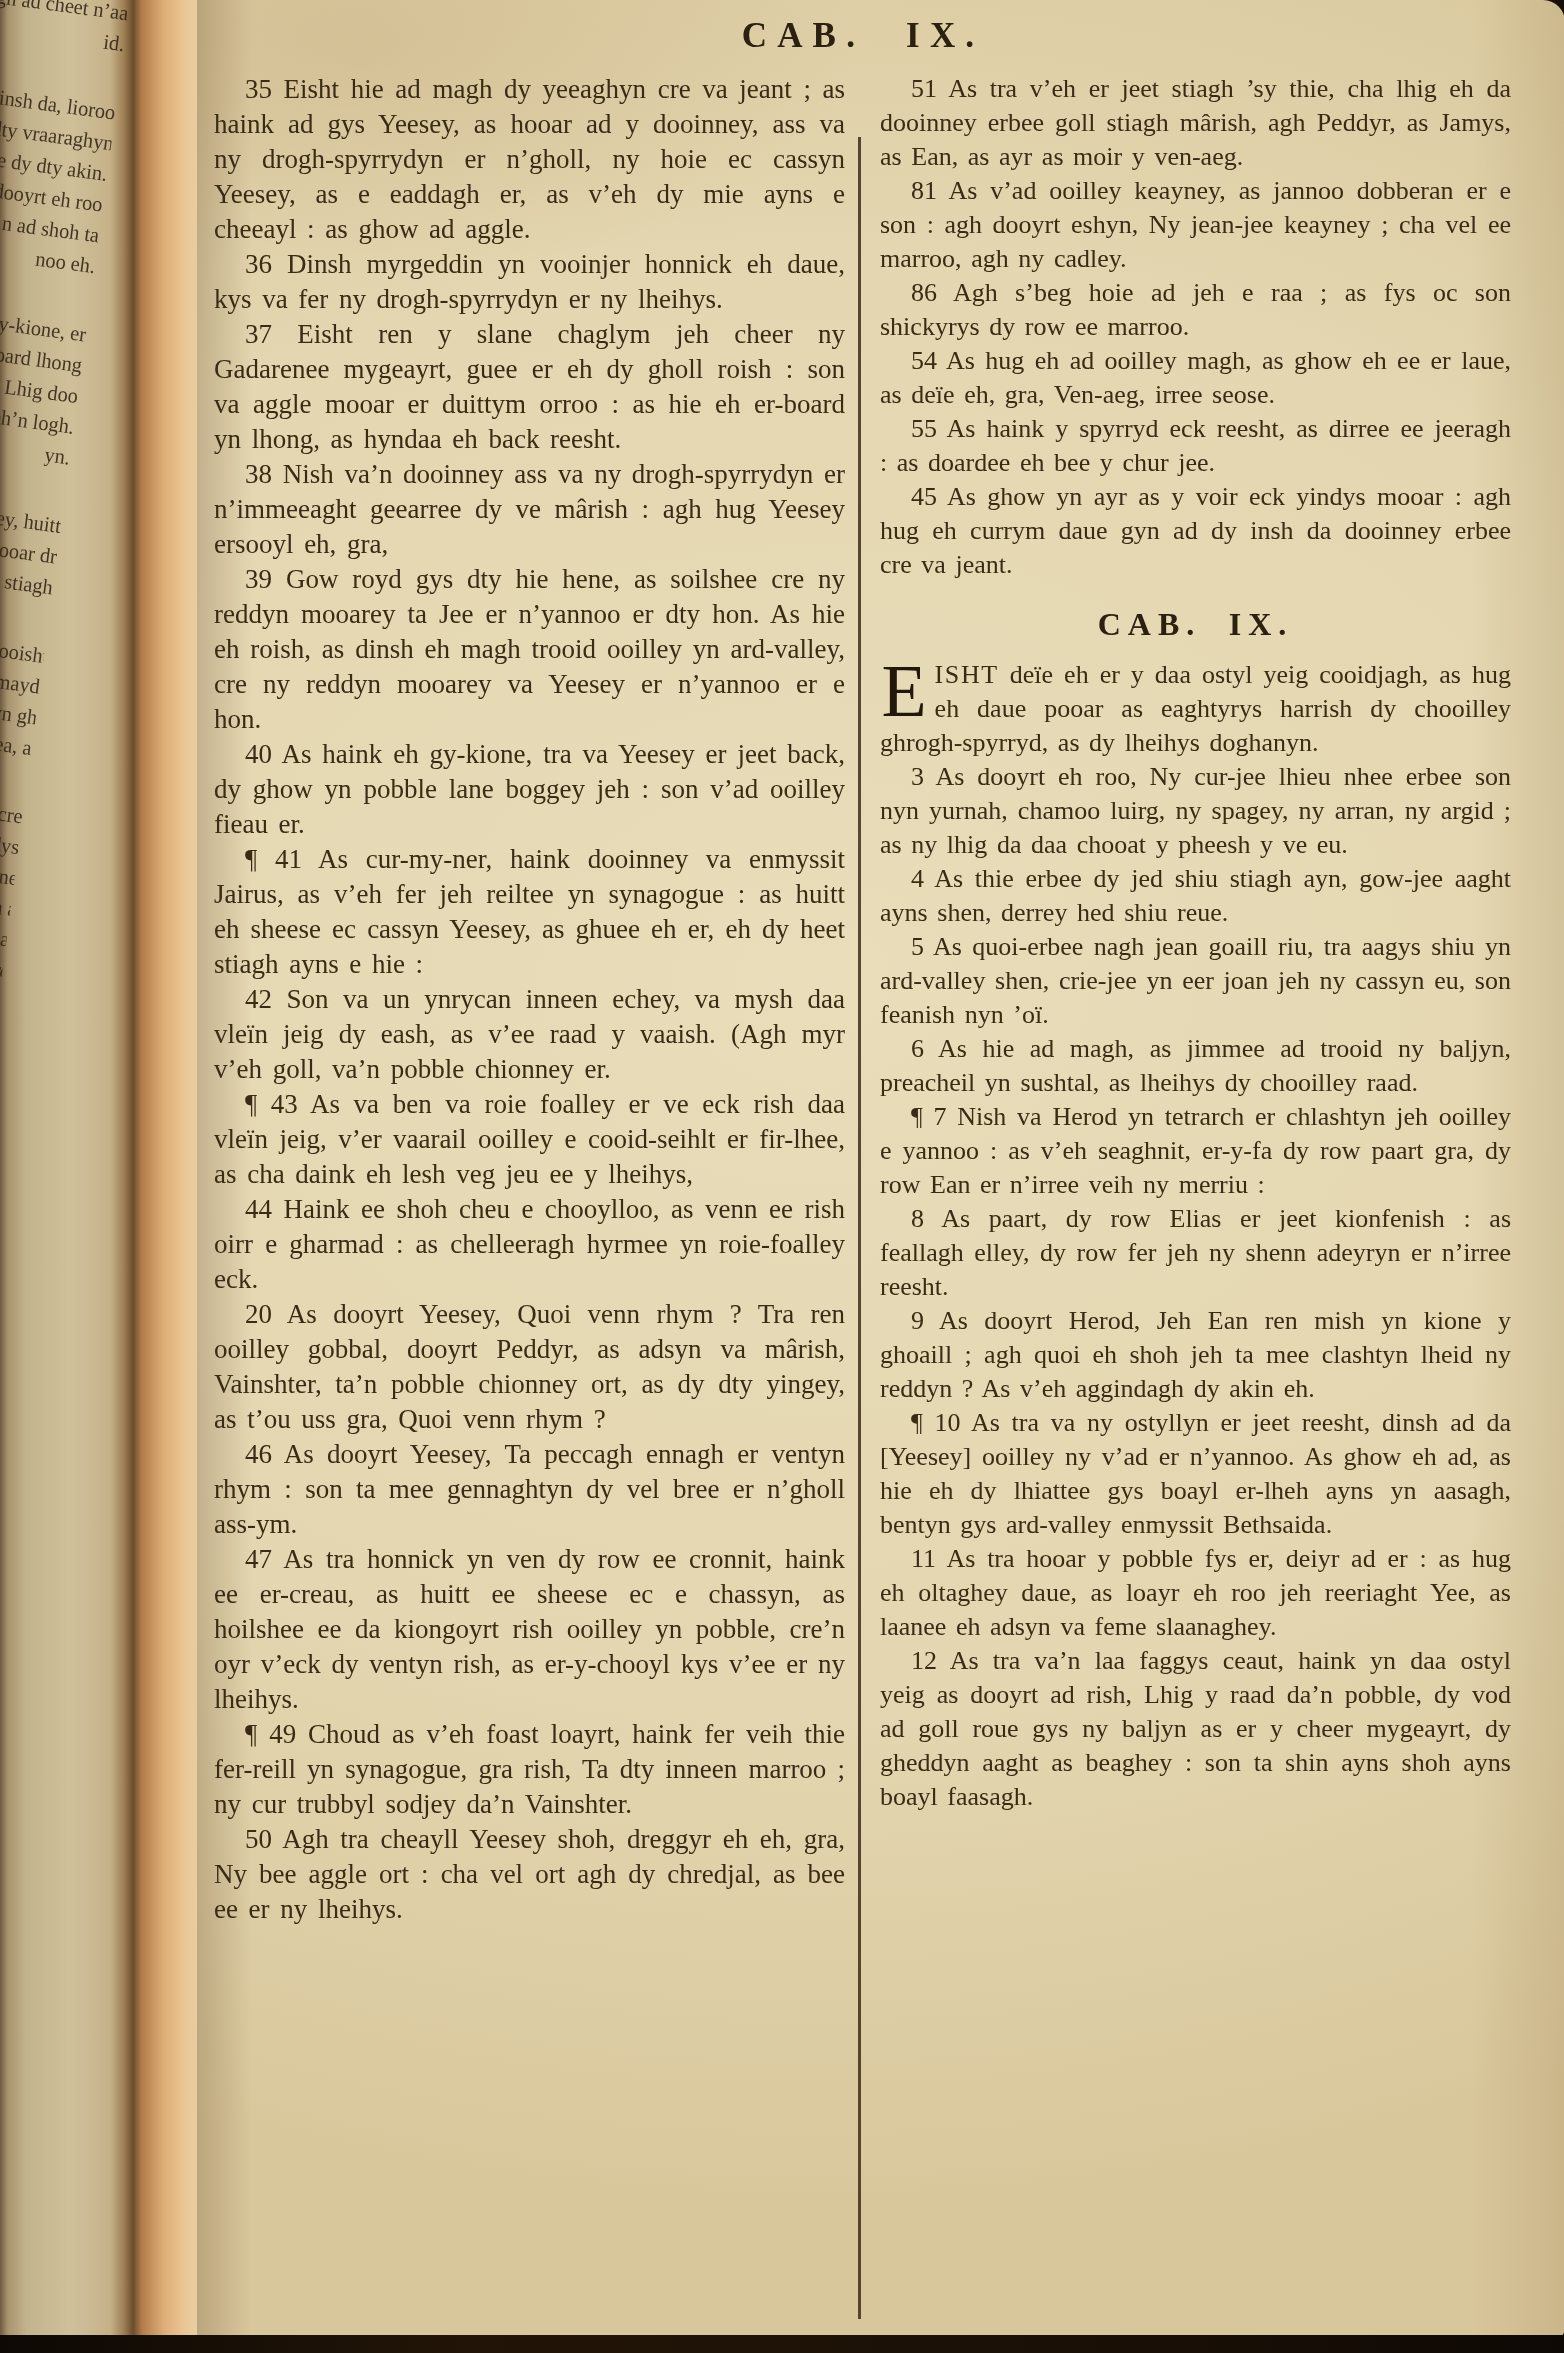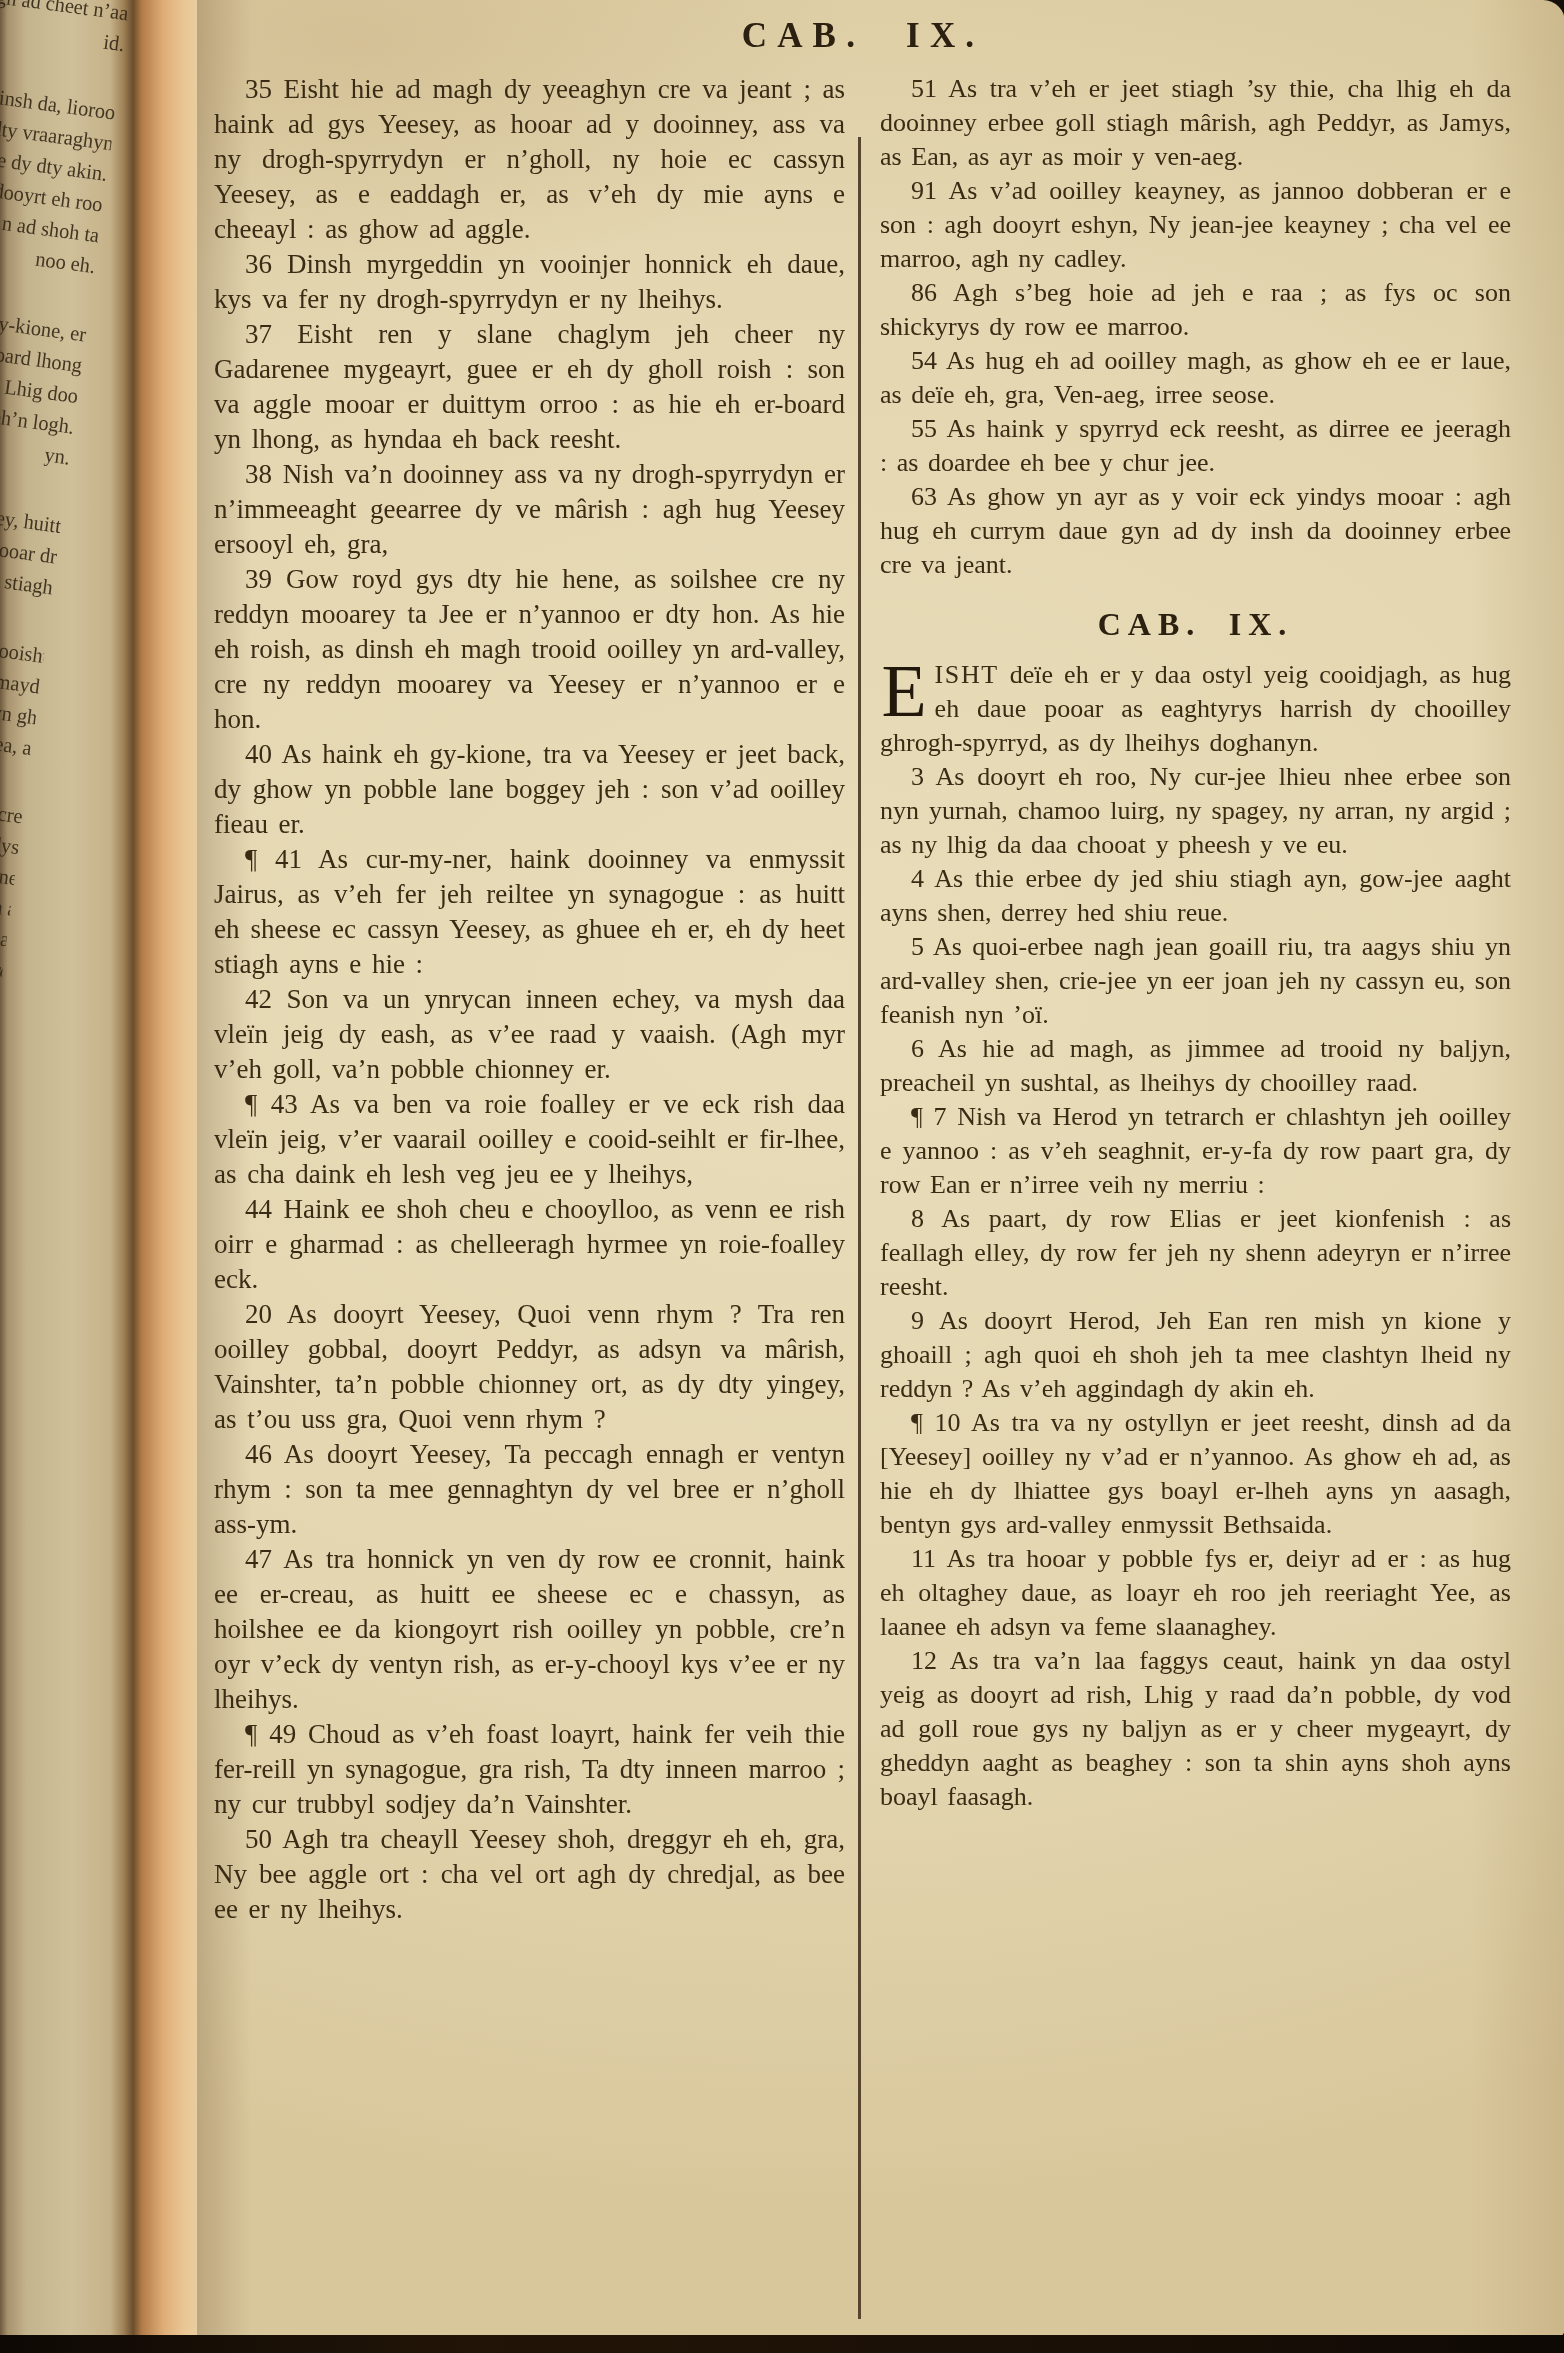--- a/index.html
+++ b/index.html
@@ -104,25 +104,25 @@
         <p class="verse">20 As dooyrt Yeesey, Quoi venn rhym ? Tra ren ooilley gobbal, dooyrt Peddyr, as adsyn va mârish, Vainshter, ta’n pobble chionney ort, as dy dty yingey, as t’ou uss gra, Quoi venn rhym ?</p>
         <p class="verse">46 As dooyrt Yeesey, Ta peccagh ennagh er ventyn rhym : son ta mee gennaghtyn dy vel bree er n’gholl ass-ym.</p>
         <p class="verse">47 As tra honnick yn ven dy row ee cronnit, haink ee er-creau, as huitt ee sheese ec e chassyn, as hoilshee ee da kiongoyrt rish ooilley yn pobble, cre’n oyr v’eck dy ventyn rish, as er-y-chooyl kys v’ee er ny lheihys.</p>
         <p class="verse">¶ 49 Choud as v’eh foast loayrt, haink fer veih thie fer-reill yn synagogue, gra rish, Ta dty inneen marroo ; ny cur trubbyl sodjey da’n Vainshter.</p>
         <p class="verse">50 Agh tra cheayll Yeesey shoh, dreggyr eh eh, gra, Ny bee aggle ort : cha vel ort agh dy chredjal, as bee ee er ny lheihys.</p>
       </div>
 
     <div class="col colR">
       <div id="colR-prev">
           <p class="verse">51 As tra v’eh er jeet stiagh ’sy thie, cha lhig eh da dooinney erbee goll stiagh mârish, agh Peddyr, as Jamys, as Ean, as ayr as moir y ven-aeg.</p>
-          <p class="verse">91 As v’ad ooilley keayney, as jannoo dobberan er e son : agh dooyrt eshyn, Ny jean-jee keayney ; cha vel ee marroo, agh ny cadley.</p>
+          <p class="verse">81 As v’ad ooilley keayney, as jannoo dobberan er e son : agh dooyrt eshyn, Ny jean-jee keayney ; cha vel ee marroo, agh ny cadley.</p>
           <p class="verse">86 Agh s’beg hoie ad jeh e raa ; as fys oc son shickyrys dy row ee marroo.</p>
           <p class="verse">54 As hug eh ad ooilley magh, as ghow eh ee er laue, as deïe eh, gra, Ven-aeg, irree seose.</p>
           <p class="verse">55 As haink y spyrryd eck reesht, as dirree ee jeeragh : as doardee eh bee y chur jee.</p>
-          <p class="verse">63 As ghow yn ayr as y voir eck yindys mooar : agh hug eh currym daue gyn ad dy insh da dooinney erbee cre va jeant.</p>
+          <p class="verse">45 As ghow yn ayr as y voir eck yindys mooar : agh hug eh currym daue gyn ad dy insh da dooinney erbee cre va jeant.</p>
         </div>
       <div class="chap">CAB. IX.</div>
       <p class="verse drop">
         <span class="dc">E</span><span class="caps">ISHT</span><span> deïe eh er y daa ostyl yeig cooidjagh, as hug eh daue pooar as eaghtyrys harrish dy chooilley ghrogh-spyrryd, as dy lheihys doghanyn.</span>
       </p>
       <div id="colR-rest">
           <p class="verse">3 As dooyrt eh roo, Ny cur-jee lhieu nhee erbee son nyn yurnah, chamoo luirg, ny spagey, ny arran, ny argid ; as ny lhig da daa chooat y pheesh y ve eu.</p>
           <p class="verse">4 As thie erbee dy jed shiu stiagh ayn, gow-jee aaght ayns shen, derrey hed shiu reue.</p>
           <p class="verse">5 As quoi-erbee nagh jean goaill riu, tra aagys shiu yn ard-valley shen, crie-jee yn eer joan jeh ny cassyn eu, son feanish nyn ’oï.</p>
           <p class="verse">6 As hie ad magh, as jimmee ad trooid ny baljyn, preacheil yn sushtal, as lheihys dy chooilley raad.</p>

